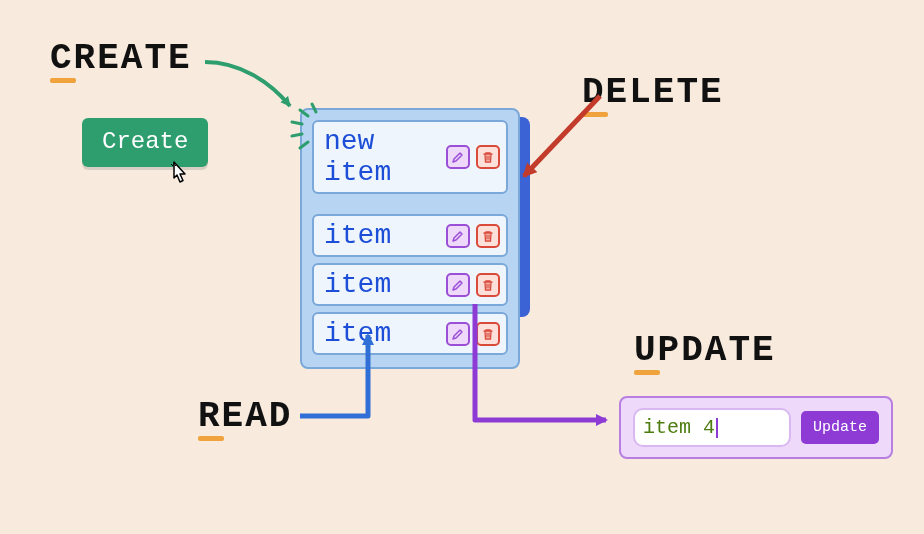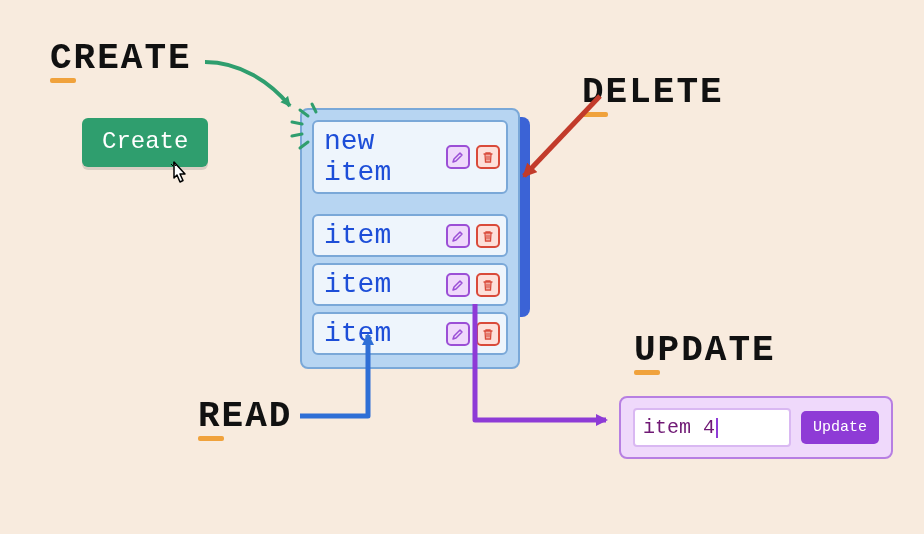--- a/index.html
+++ b/index.html
@@ -122,25 +122,25 @@
     border-radius: 8px;
     padding: 10px 12px;
     display: flex;
     align-items: center;
     gap: 10px;
   }
   .update-input {
     flex: 1;
     background: #fff;
     border: 2px solid #d9b8f2;
-    border-radius: 4px;
+    border-radius: 10px;
     font-family: inherit;
     font-size: 20px;
     padding: 6px 8px;
-    color: #701a75;
+    color: #4d7c0f;
     position: relative;
   }
   .caret {
     display: inline-block;
     width: 2px;
     height: 20px;
     background: #8e3bd6;
     vertical-align: middle;
     margin-left: 1px;
   }

